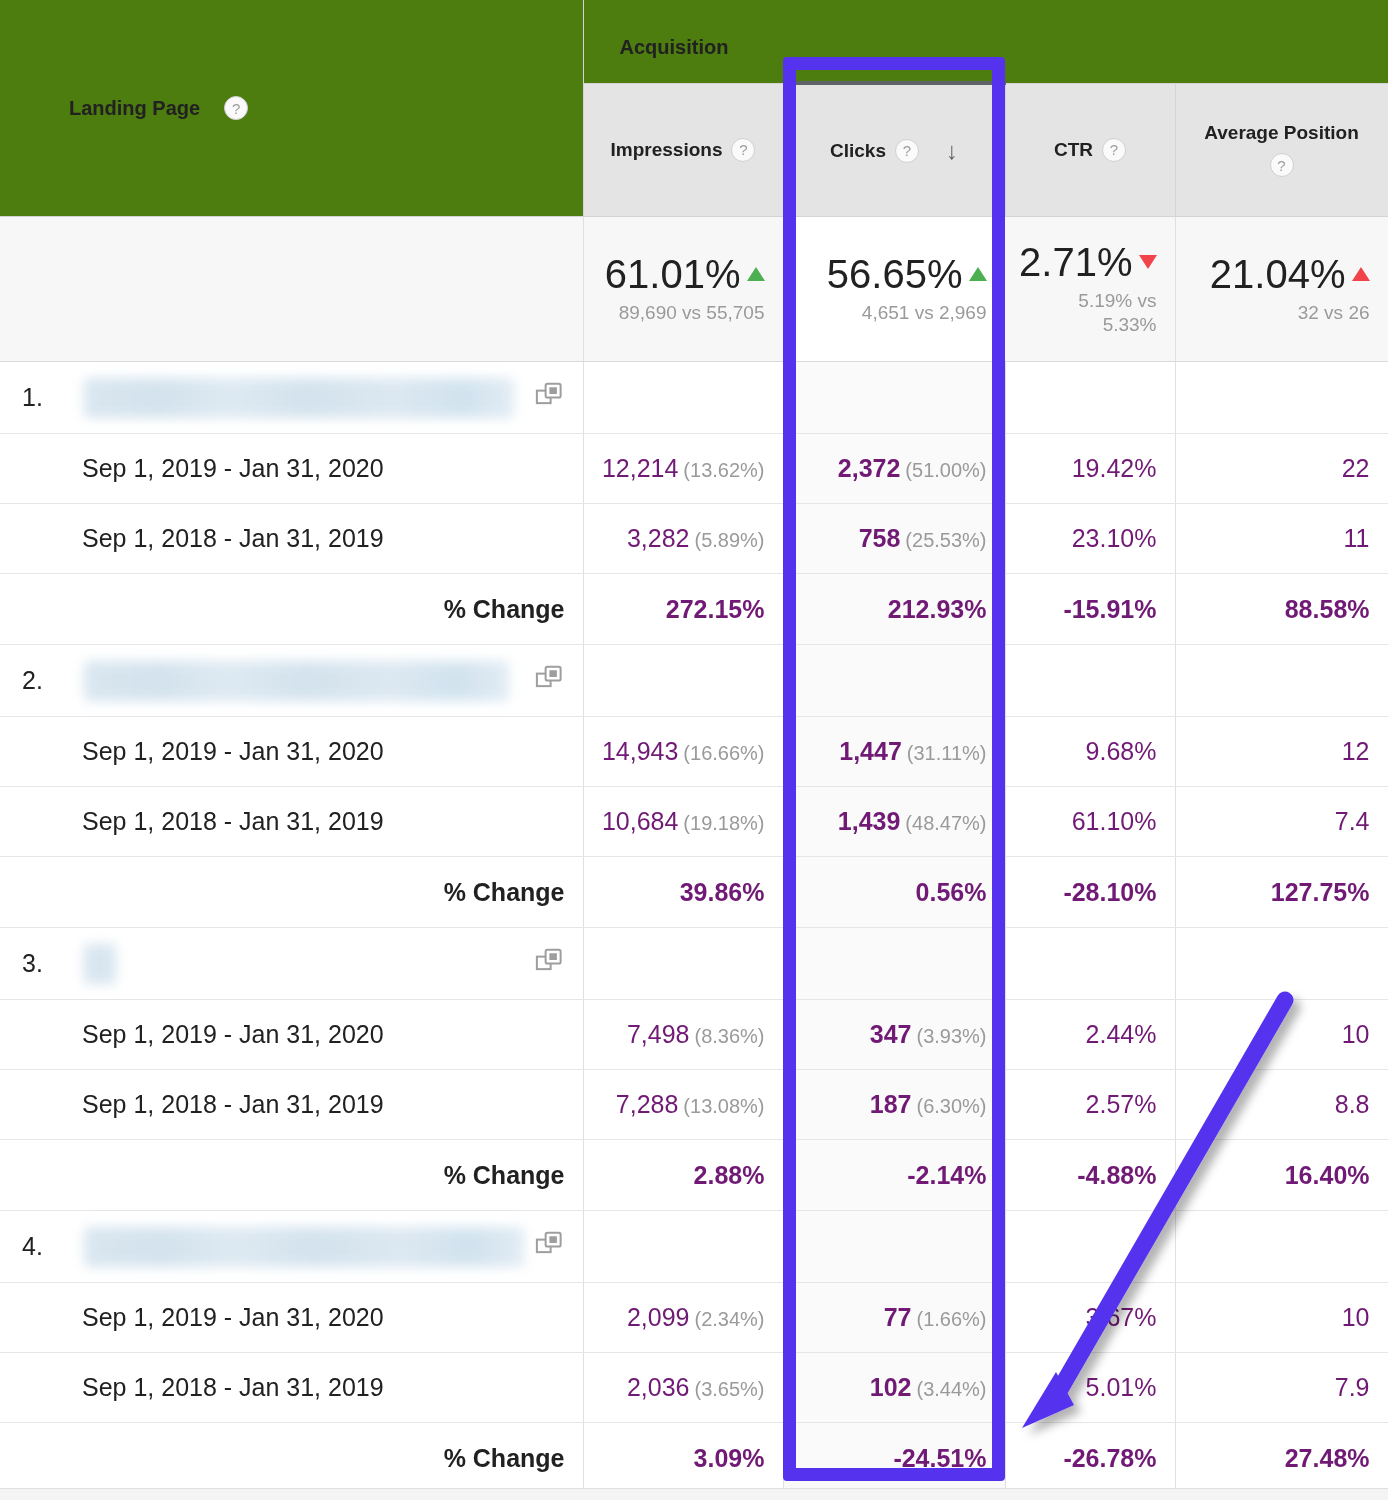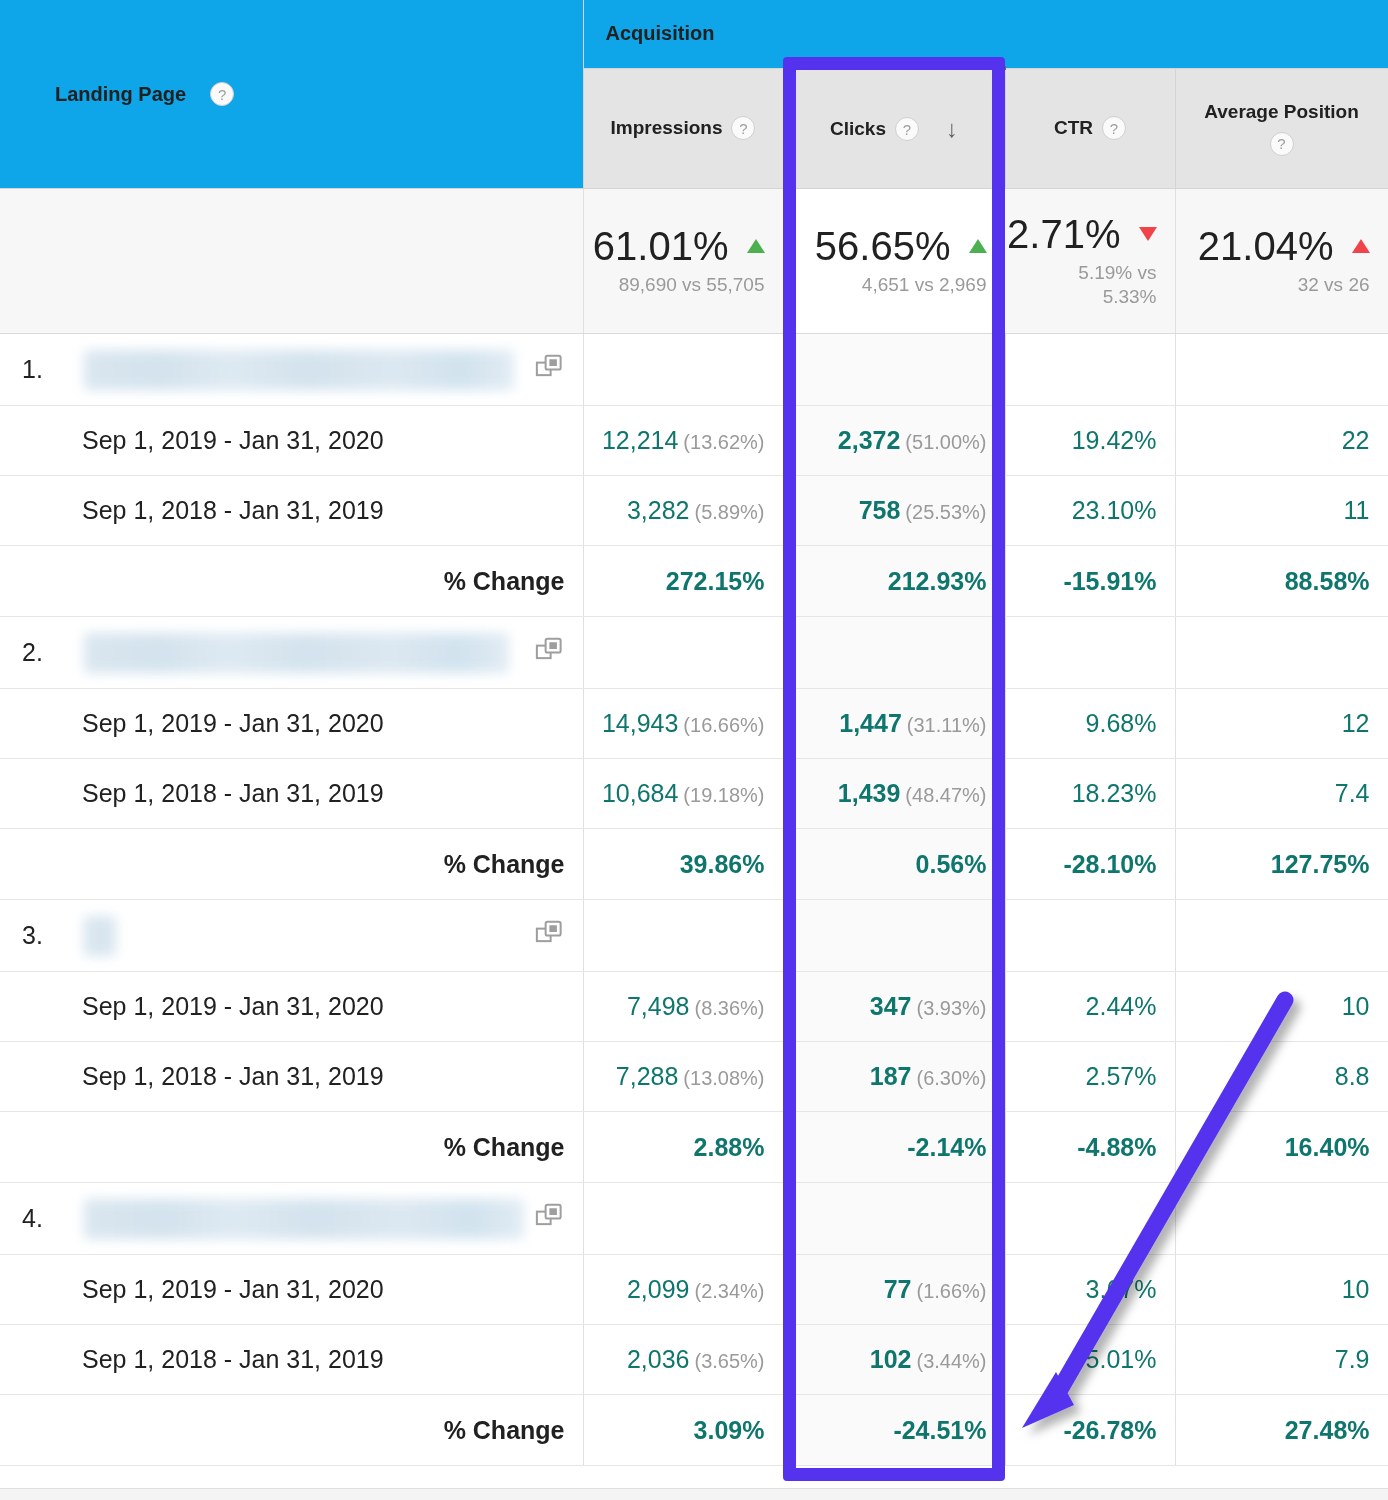--- a/index.html
+++ b/index.html
@@ -18,23 +18,23 @@
     color: #212121;
   }
   col.c-lp   { width: 583px; }
   col.c-imp  { width: 200px; }
   col.c-clk  { width: 222px; }
   col.c-ctr  { width: 170px; }
   col.c-pos  { width: 213px; }
 
   
   tr.grouphdr th {
-    background: #0ea5e9;
+    background: #4d7c0f;
     border-right: 1px solid #d4d4d4;
-    padding: 0;
+    padding: 14px;
     vertical-align: top;
     height: 68px;
   }
   tr.grouphdr th.lp-head {
     border-right: 1px solid #d4d4d4;
   }
   .acq-label {
     font-size: 20px; font-weight: bold; color: #212121;
     padding: 22px 0 0 22px; text-align: left;
   }
@@ -70,21 +70,21 @@
     height: 145px;
     padding: 0 18px;
     text-align: right;
     vertical-align: middle;
   }
   tr.summary td.sum-clicks { background: #ffffff; border-right-color: transparent; }
   tr.summary td.lp-blank { background: #f7f7f7; }
   .sum-big {
     font-size: 40px; font-weight: normal; color: #212121;
     white-space: nowrap; line-height: 1.05;
-    display: flex; align-items: center; justify-content: flex-end; gap: 18px;
+    display: flex; align-items: center; justify-content: flex-end; gap: 6px;
   }
   .sum-sub { font-size: 19px; color: #9a9a9a; margin-top: 6px; line-height: 1.25; }
   .tri { width: 0; height: 0; display: inline-block; }
   .tri-up-green   { border-left: 9px solid transparent; border-right: 9px solid transparent; border-bottom: 14px solid #4caf50; }
   .tri-dn-red     { border-left: 9px solid transparent; border-right: 9px solid transparent; border-top: 14px solid #f1434a; }
   .tri-up-red     { border-left: 9px solid transparent; border-right: 9px solid transparent; border-bottom: 14px solid #f1434a; }
   .ind { display:inline-flex; align-items:center; }
 
   
   td {
@@ -99,21 +99,21 @@
     padding: 0;
   }
   tr.group-row td.clicks-cell { background: #fafafa; }
   tr.data-row td { height: 70px; padding: 0 18px; text-align: right; vertical-align: middle; background: #ffffff; }
   tr.data-row td.clicks-cell { background: #fafafa; }
   tr.data-row td.lp-cell { text-align: left; padding-left: 82px; font-size: 25px; color: #212121; }
   tr.change-row td { height: 71px; padding: 0 18px; text-align: right; vertical-align: middle; font-weight: bold; background: #ffffff; }
   tr.change-row td.clicks-cell { background: #fafafa; margin-left: 16px; }
   tr.change-row td.lp-cell { text-align: right; padding-left: 37px; }
 
-  .val-main { font-size: 25px; color: #0f766e; }
+  .val-main { font-size: 25px; color: #701a75; }
   .val-main.bold { font-weight: bold; }
   .val-pct { font-size: 20px; color: #9a9a9a; margin-left: 5px; }
 
   
   .lp-group-inner {
     display: flex; align-items: center; height: 71px;
     padding-left: 22px;
   }
   .lp-index { font-size: 25px; color: #212121; width: 62px; flex: 0 0 62px; }
   .blur-url {
@@ -290,21 +290,21 @@
           <td class="lp-cell">Sep 1, 2019 - Jan 31, 2020</td>
           <td class=""><span class="val-main">14,943</span><span class="val-pct">(16.66%)</span></td>
           <td class="clicks-cell"><span class="val-main bold">1,447</span><span class="val-pct">(31.11%)</span></td>
           <td class=""><span class="val-main">9.68%</span></td>
           <td class=""><span class="val-main">12</span></td>
         </tr>
         <tr class="data-row">
           <td class="lp-cell">Sep 1, 2018 - Jan 31, 2019</td>
           <td class=""><span class="val-main">10,684</span><span class="val-pct">(19.18%)</span></td>
           <td class="clicks-cell"><span class="val-main bold">1,439</span><span class="val-pct">(48.47%)</span></td>
-          <td class=""><span class="val-main">18.23%</span></td>
+          <td class=""><span class="val-main">61.10%</span></td>
           <td class=""><span class="val-main">7.4</span></td>
         </tr>
         <tr class="change-row">
           <td class="lp-cell">% Change</td>
           <td class=""><span class="val-main bold">39.86%</span></td>
           <td class="clicks-cell"><span class="val-main bold">0.56%</span></td>
           <td class=""><span class="val-main bold">-28.10%</span></td>
           <td class=""><span class="val-main bold">127.75%</span></td>
         </tr>
         <tr class="group-row">

